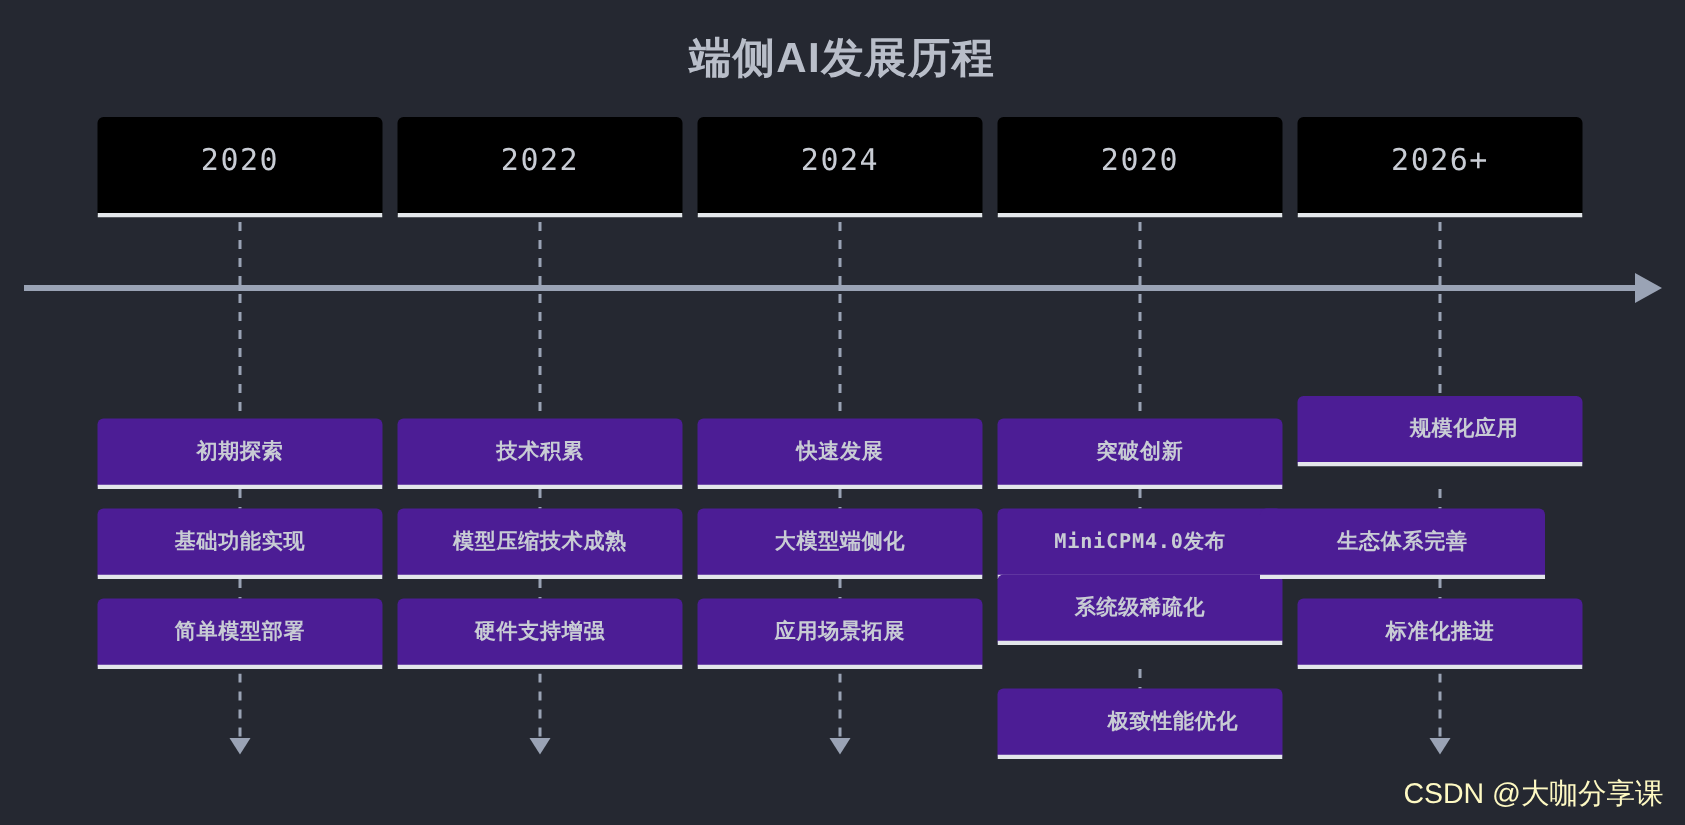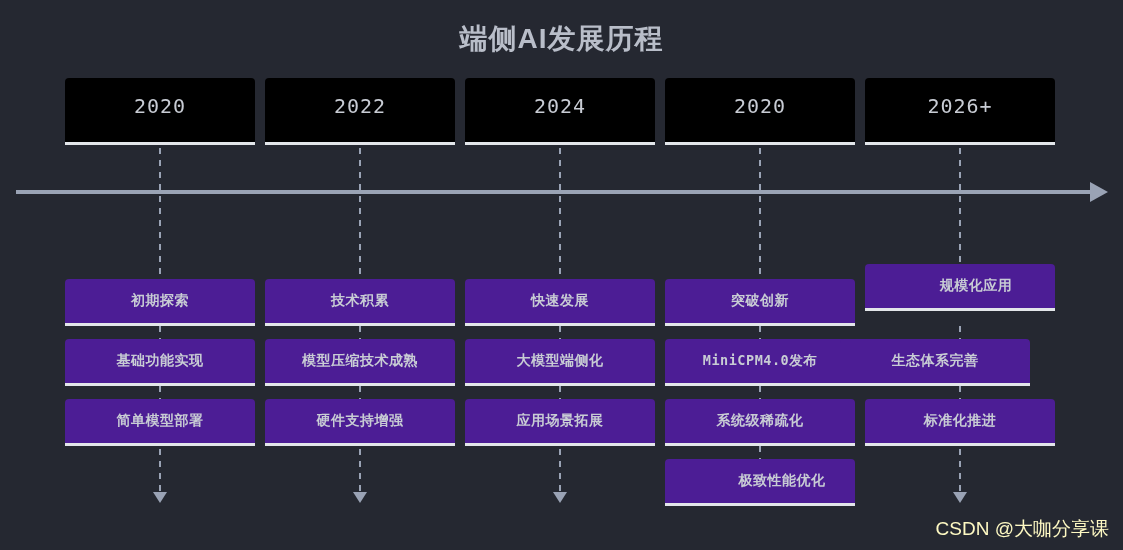--- a/index.html
+++ b/index.html
@@ -197,21 +197,21 @@
       </div>
       <div class="dash" style="left: 759px; top: 148px; height: 131px;"></div>
       <div class="item-box" style="left: 665px; top: 279px;">
         <div class="item-label">突破创新</div>
       </div>
       <div class="dash" style="left: 759px; top: 326px; height: 13px;"></div>
       <div class="item-box" style="left: 665px; top: 339px;">
         <div class="item-label mono">MiniCPM4.0发布</div>
       </div>
       <div class="dash" style="left: 759px; top: 386px; height: 13px;"></div>
-      <div class="item-box" style="left: 665px; top: 399px;">
+      <div class="item-box" style="left: 665px; top: 383px;">
         <div class="item-label">系统级稀疏化</div>
       </div>
       <div class="dash" style="left: 759px; top: 446px; height: 13px;"></div>
       <div class="item-box" style="left: 665px; top: 459px; padding-left: 44px;">
         <div class="item-label">极致性能优化</div>
       </div>
       <div class="year-box" style="left: 865px;">
         <div class="year-label">2026+</div>
       </div>
       <div class="dash" style="left: 959px; top: 148px; height: 131px;"></div>

